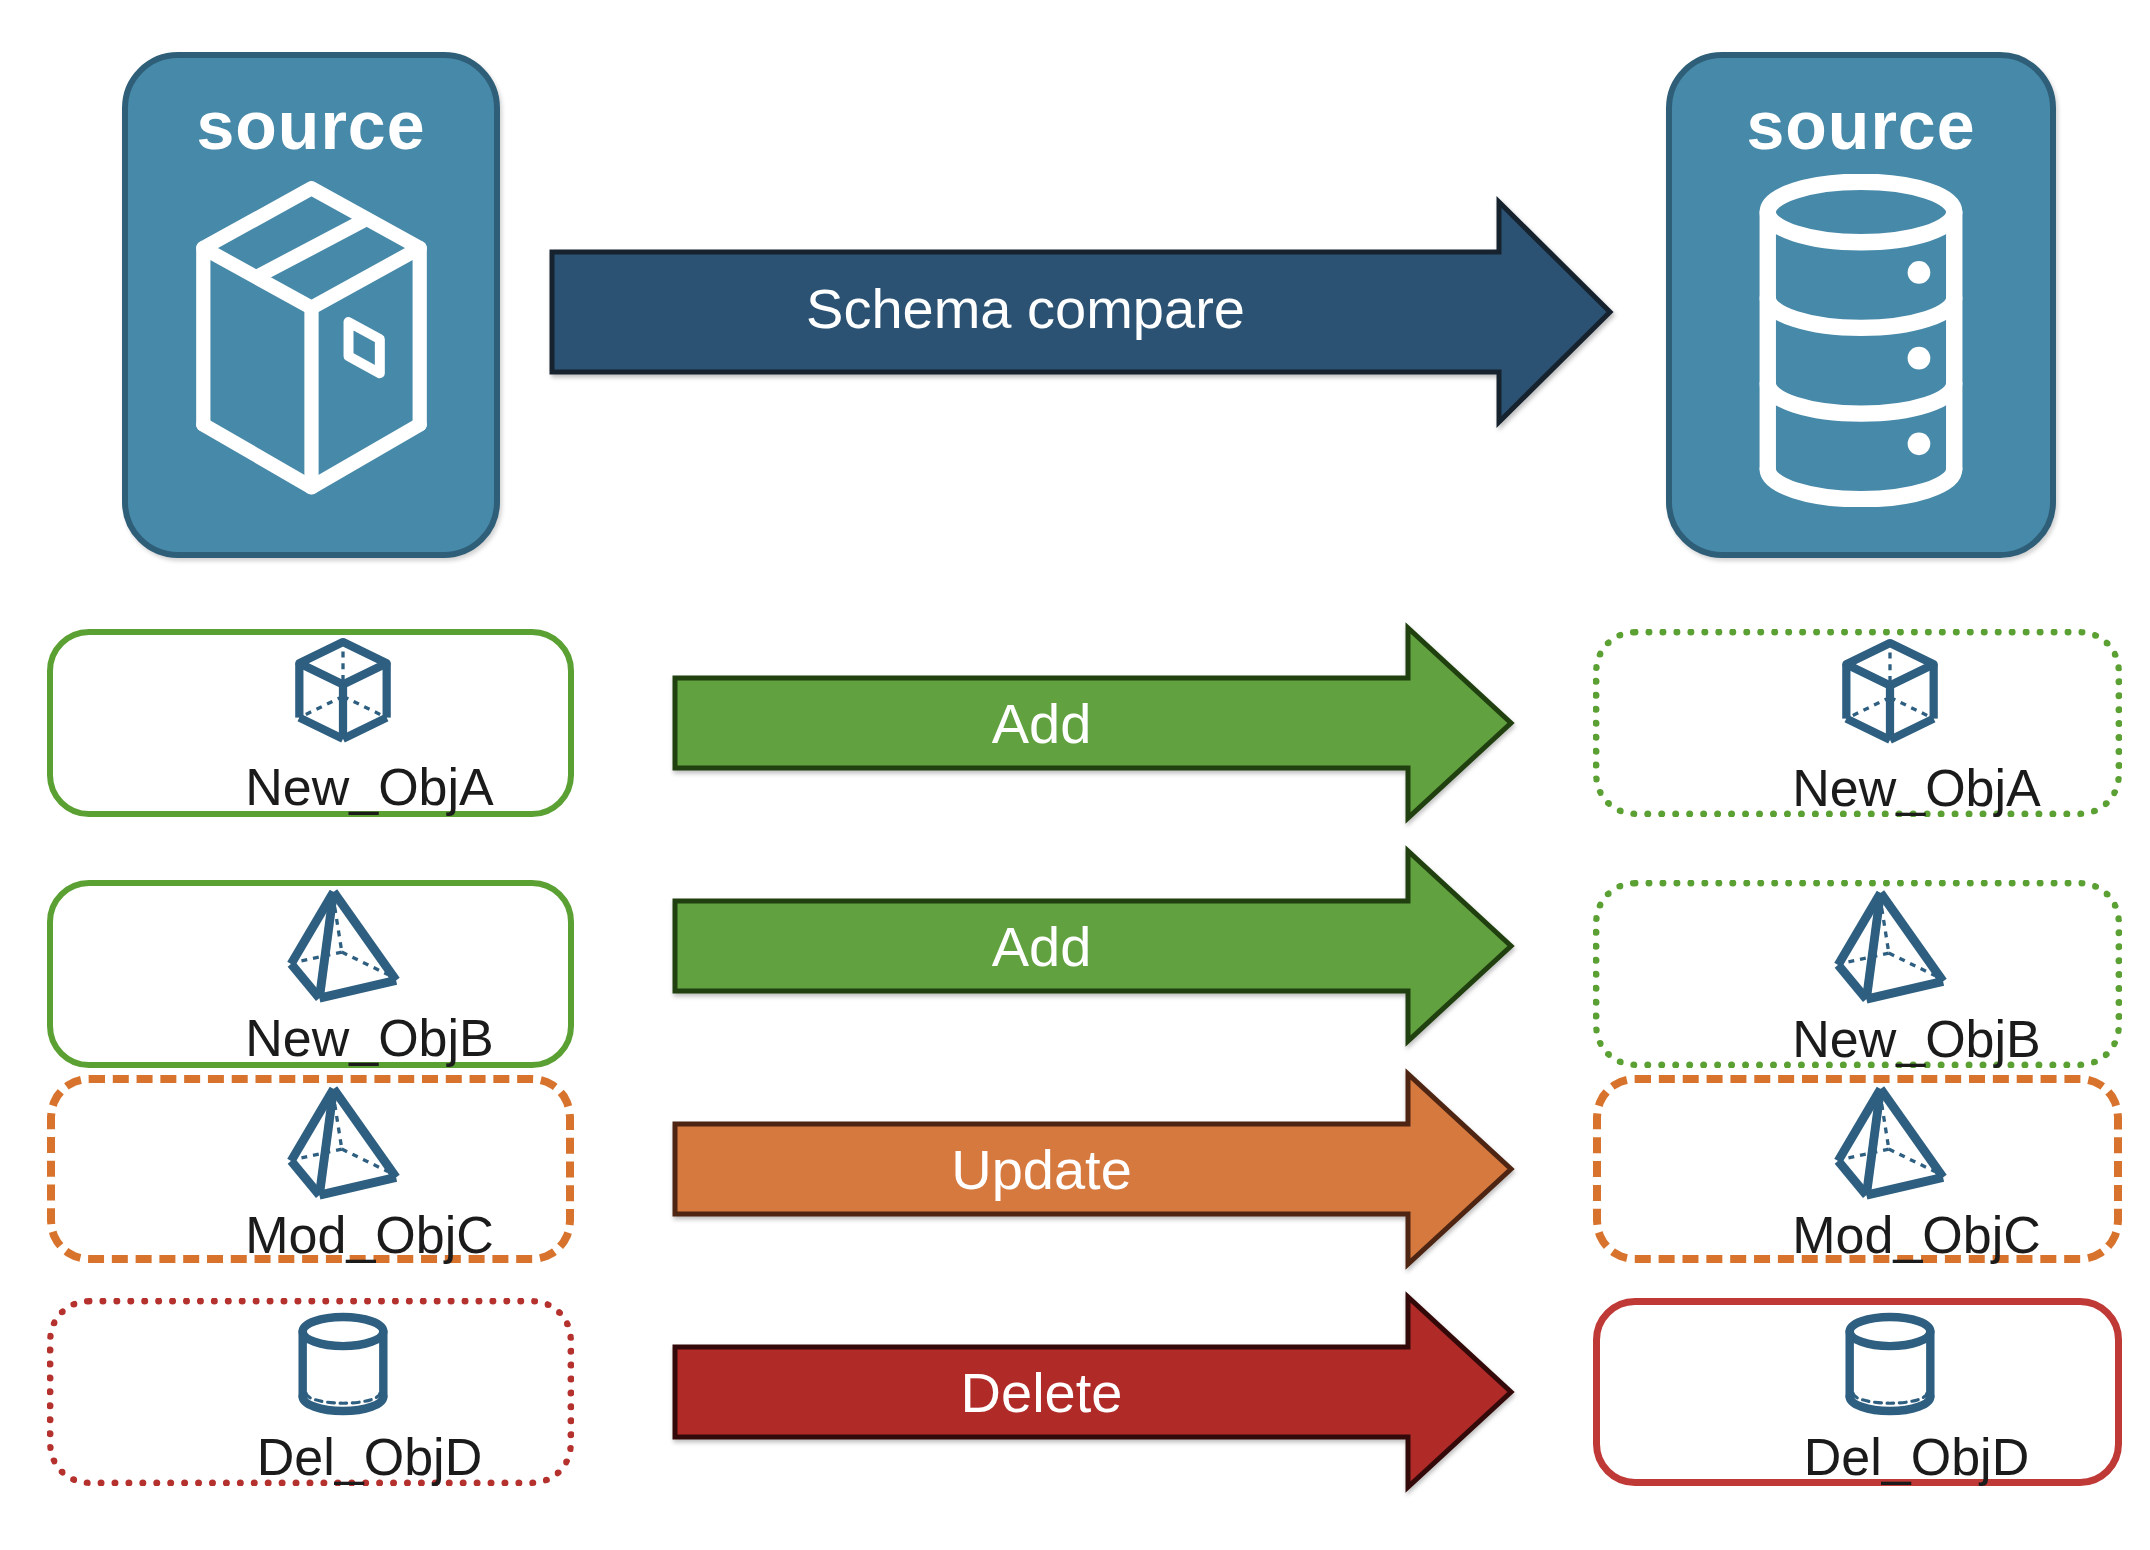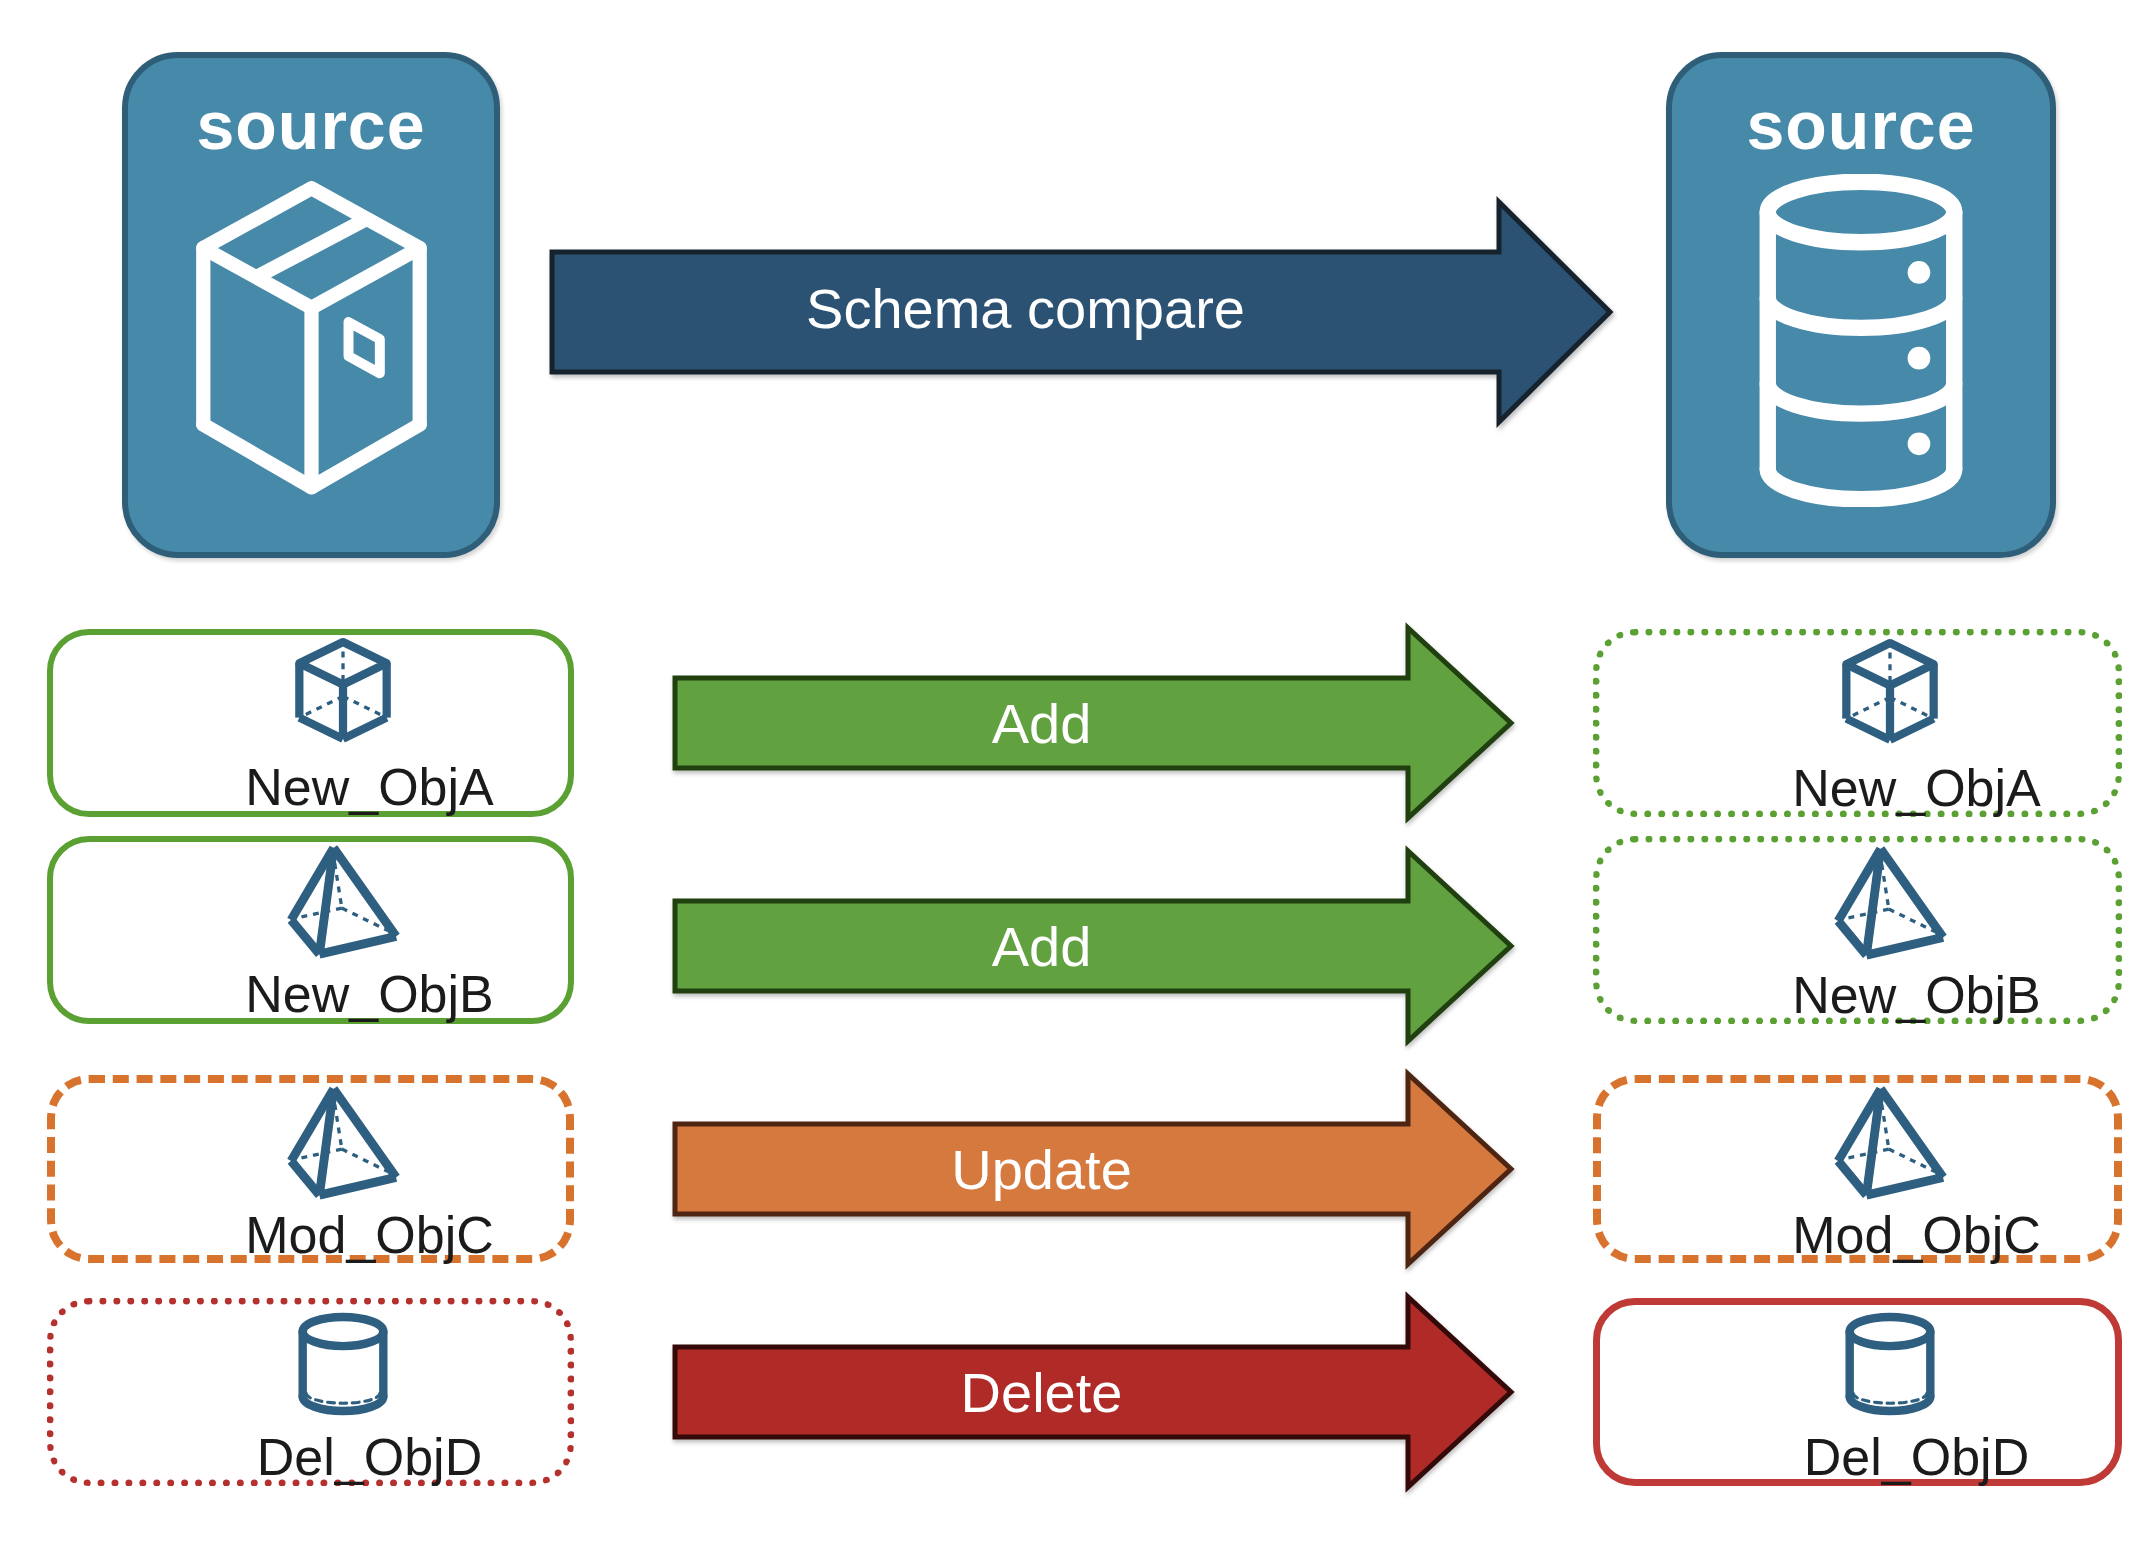--- a/index.html
+++ b/index.html
@@ -34,21 +34,21 @@
   .objbox.right{left:1593px;width:529px;padding-left:64px;}
   .objbox .obj-label{font-size:52px;color:#1b1b1b;margin-left:54px;white-space:nowrap;}
   .objbox svg{flex:0 0 auto;}
   .b-solid-green {border:6px solid #5ba033;}
   .b-dotted-green{border:7px dotted #5ba033;}
   .b-dashed-orange{border:8px dashed #d8732e;}
   .b-dotted-red  {border:7px dotted #b5312e;}
   .b-solid-red   {border:7px solid #bf3936;}
   .row-arrow{position:absolute;left:672px;filter:drop-shadow(1px 3px 2px rgba(0,0,0,0.25));}
   .row-arrow-label{left:675px;width:733px;height:96px;}
-  .r1{top:629px;} .r2{top:836px;} .r3{top:1075px;} .r4{top:1298px;}
+  .r1{top:629px;} .r2{top:880px;} .r3{top:1075px;} .r4{top:1298px;}
   .a1{top:618px;} .a2{top:841px;} .a3{top:1064px;} .a4{top:1287px;}
   .t1{top:675px;} .t2{top:898px;} .t3{top:1121px;text-align:right;} .t4{top:1344px;}
 </style>
 </head>
 <body>
 
 <div class="canvas">
 
   <div class="bignode src">
     <div class="bignode-label">source</div>

